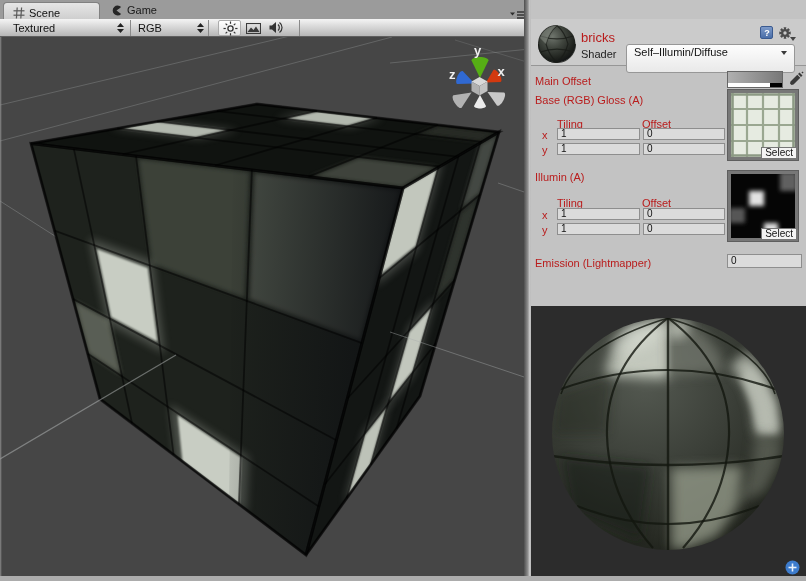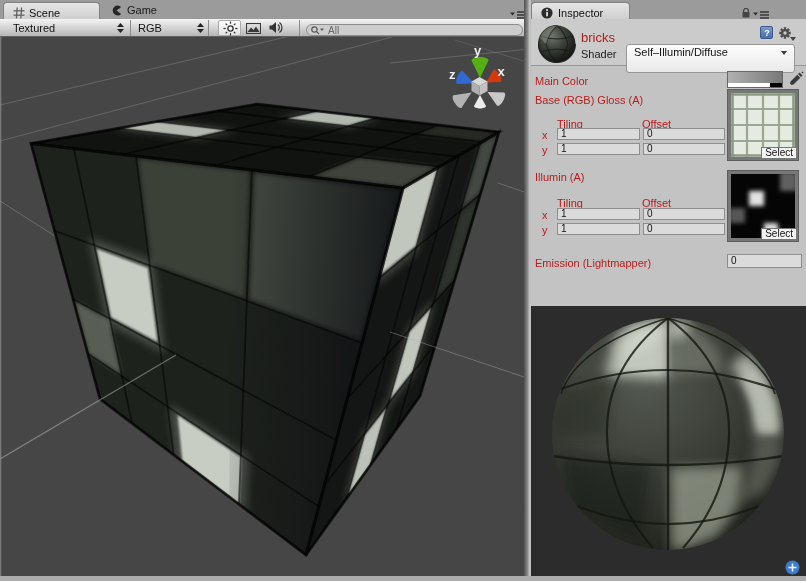--- a/index.html
+++ b/index.html
@@ -192,56 +192,26 @@
         <path d="M1.5 9 L5 4.5 L7.5 7 L10 3.5 L13.5 9 Z" fill="#3a3a3a"></path>
       </svg>
   </div>
   <div class="abs" style="left:266px;top:1px;width:23px;height:16px">
     <svg width="15" height="13" viewBox="0 0 15 13" style="margin:1px 0 0 3px">
         <path d="M0.5 4.5 L3 4.5 L7 1 L7 12 L3 8.5 L0.5 8.5 Z" fill="#333"></path>
         <path d="M9 3.5 A4 4 0 0 1 9 9.5 M10.5 1.5 A6.2 6.2 0 0 1 10.5 11.5" fill="none" stroke="#333" stroke-width="1.2"></path>
       </svg>
   </div>
   <div class="tsep" style="left:299px"></div>
-  <div class="abs" style="left:306px;top:4.5px;width:217px;height:12px;border:1px solid #8d8d8d;border-radius:6px;background:#cdcdcd">
-    <svg width="14" height="9" viewBox="0 0 14 9" style="position:absolute;left:4px;top:1px">
-        <circle cx="3.5" cy="3.5" r="2.7" fill="none" stroke="#555" stroke-width="1.2"></circle>
-        <line x1="5.6" y1="5.6" x2="8" y2="8" stroke="#555" stroke-width="1.2"></line>
-        <polygon points="9,2.5 13,2.5 11,5" fill="#555"></polygon>
-      </svg>
-    <span style="position:absolute;left:21px;top:0px;font-size:10px;color:#666">All</span>
-  </div>
 </div>
 <div class="abs" style="left:0;top:37px;width:2px;height:539px;background:linear-gradient(90deg,rgba(150,150,150,0.85),rgba(70,70,70,0))"></div>
 
 <div class="divider"></div>
 <div class="inspector">
 
- <div class="tabbar" style="left:0;width:275px">
-  <div class="tab" style="left:0px;width:99px;padding-left:9px">
-    <svg width="12" height="12" viewBox="0 0 12 12" style="margin-right:5px">
-          <circle cx="6" cy="6" r="5.6" fill="#2c2c2c"></circle>
-          <rect x="5.1" y="4.8" width="1.9" height="4.6" rx="0.9" fill="#d6d6d6"></rect>
-          <circle cx="6" cy="3.1" r="1.1" fill="#d6d6d6"></circle>
-        </svg>
-    <span>Inspector</span>
-      </div>
-  <svg width="8" height="10" viewBox="0 0 8 10" style="position:absolute;left:211px;top:8px">
-        <path d="M1.6 4 V2.8 a2.4 2.4 0 0 1 4.8 0 V4" fill="none" stroke="#454545" stroke-width="1.3"></path>
-        <rect x="0.5" y="4" width="7" height="5.4" rx="0.7" fill="#454545"></rect>
-      </svg>
-  <svg width="16" height="8" viewBox="0 0 16 8" style="position:absolute;left:222px;top:11px">
-        <path d="M0 1.5 L5 1.5 L2.5 4.5 Z" fill="#2e2e2e"></path>
-        <g stroke="#2e2e2e" stroke-width="1.4">
-          <line x1="7" y1="1" x2="16" y2="1"></line>
-          <line x1="7" y1="4" x2="16" y2="4"></line>
-          <line x1="7" y1="7" x2="16" y2="7"></line>
-        </g>
-      </svg>
- </div>
 
  <div class="ins-head">
   <svg width="38" height="38" viewBox="0 0 38 38" style="position:absolute;left:7px;top:6px">
     <defs>
           <radialGradient id="matg" cx="38%" cy="30%" r="75%">
             <stop offset="0%" stop-color="#6f756d"></stop>
             <stop offset="40%" stop-color="#41463f"></stop>
             <stop offset="80%" stop-color="#1e211d"></stop>
             <stop offset="100%" stop-color="#101214"></stop>
           </radialGradient>
@@ -265,21 +235,21 @@
   <svg width="14" height="14" viewBox="0 0 14 14" style="position:absolute;left:247px;top:7px">
         <path d="M7,7 L12.73,5.60 L12.73,8.40 Z M7,7 L12.04,10.06 L10.06,12.04 Z M7,7 L8.40,12.73 L5.60,12.73 Z M7,7 L3.94,12.04 L1.96,10.06 Z M7,7 L1.27,8.40 L1.27,5.60 Z M7,7 L1.96,3.94 L3.94,1.96 Z M7,7 L5.60,1.27 L8.40,1.27 Z M7,7 L10.06,1.96 L12.04,3.94 Z" fill="#4c4c4c"></path>
         <circle cx="7" cy="7" r="4" fill="#4c4c4c"></circle>
         <circle cx="7" cy="7" r="1.7" fill="#cbcbcb"></circle>
       </svg>
   <svg width="6" height="4" viewBox="0 0 6 4" style="position:absolute;left:259px;top:18px">
         <polygon points="0,0 6,0 3,4" fill="#444"></polygon>
       </svg>
  </div>
 
- <span class="lbl" style="left:4px;top:75px">Main Color</span>
+ <span class="lbl" style="left:4px;top:75px">Main Offset</span>
  <div class="abs" style="left:196px;top:71px;width:56px;height:17px;border:1px solid #666;background:#888">
    <div class="abs" style="left:0;top:0;width:54px;height:11px;background:linear-gradient(90deg,#b0b0b0,#787878)"></div>
    <div class="abs" style="left:0;top:11px;width:54px;height:4px;background:#fff"></div>
    <div class="abs" style="left:42px;top:11px;width:12px;height:4px;background:#000"></div>
  </div>
  <svg width="15" height="17" viewBox="0 0 15 17" style="position:absolute;left:258px;top:71px">
       <path d="M10.5 1.5 L13.5 4.5 L12 6 L9 3 Z M8.3 3.7 L11.3 6.7 L4.5 13.5 L2.5 14 L1 12.5 L1.5 10.5 Z" fill="#3a3a3a"></path>
       <path d="M13 1 L14 2" stroke="#3a3a3a" stroke-width="1.6"></path>
     </svg>
  <span class="lbl" style="left:4px;top:94px">Base (RGB) Gloss (A)</span>

